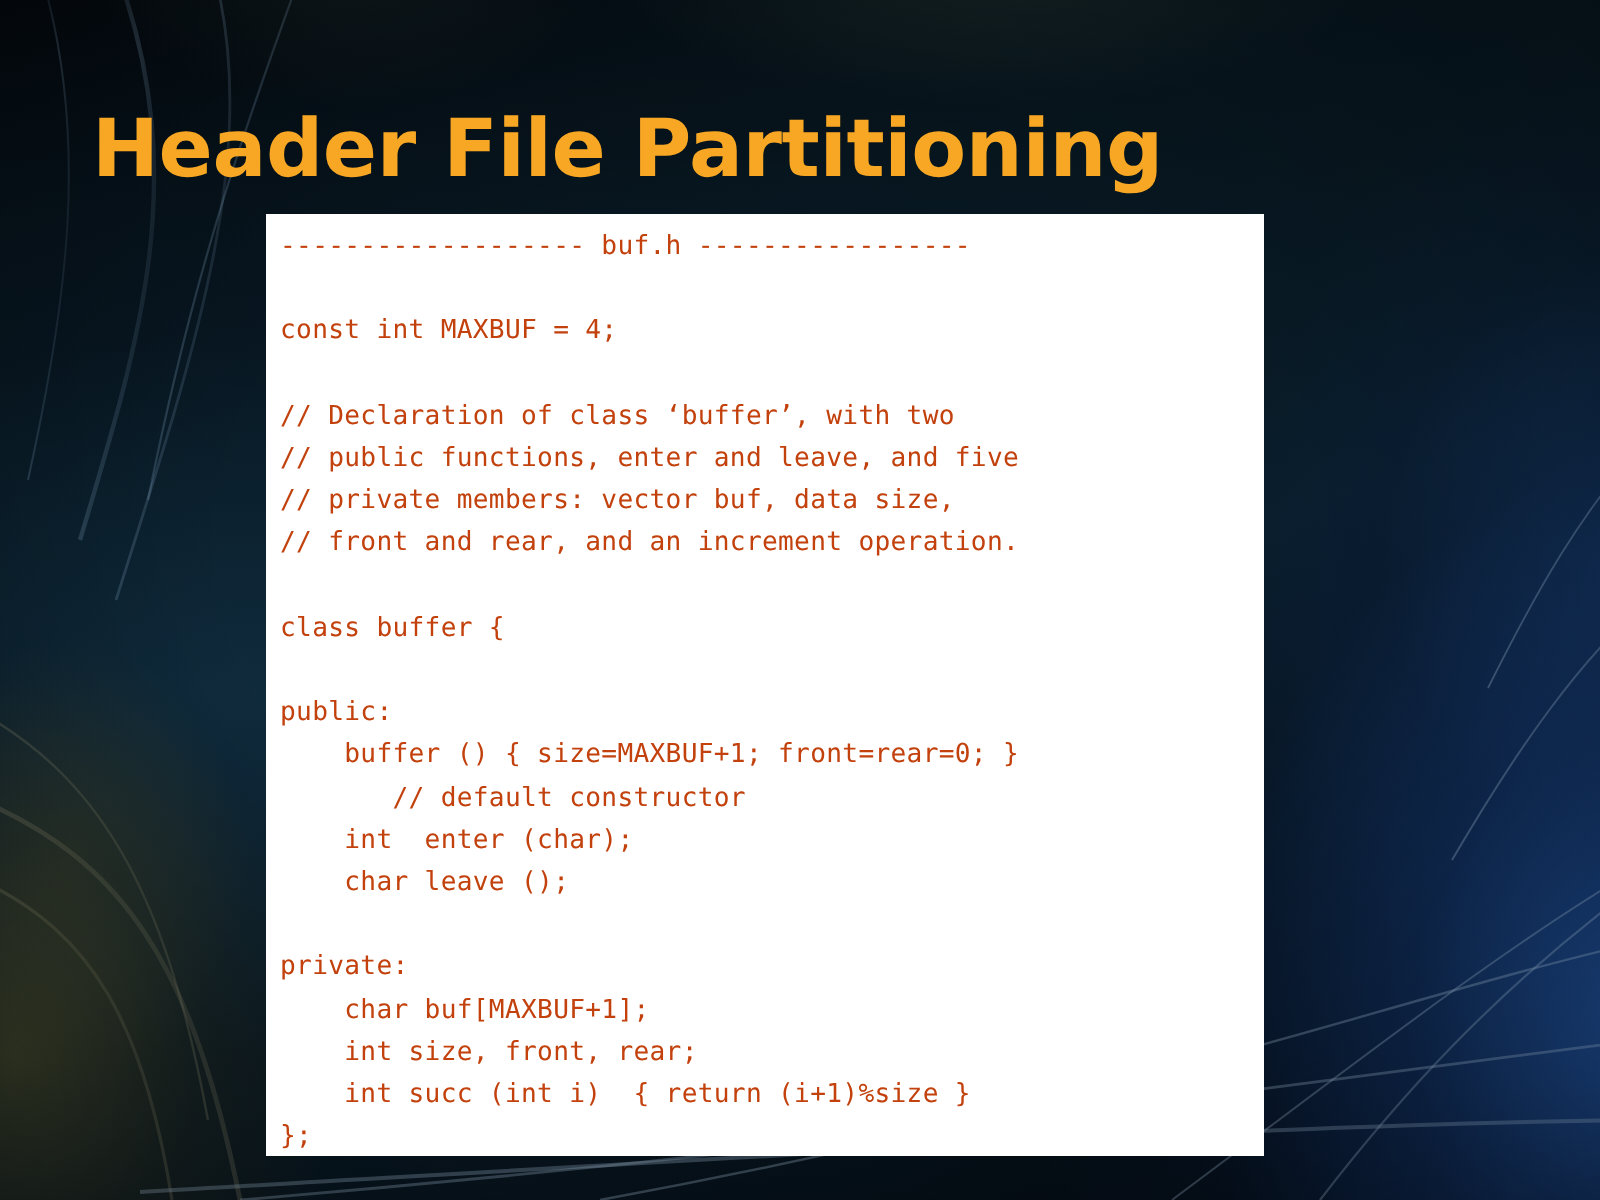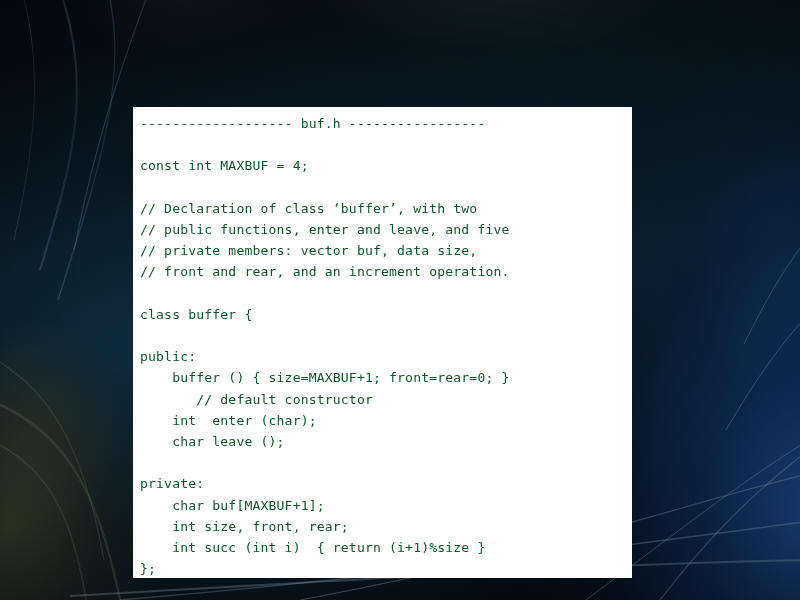--- a/index.html
+++ b/index.html
@@ -87,21 +87,21 @@
     box-sizing: border-box;
     padding: 6px 0 0 4px;
     overflow: hidden;
   }
 
   .code-block {
     margin: 0;
     font-family: "DejaVu Sans Mono", "Liberation Mono", monospace;
     font-size: 13.1px;
     line-height: 21.2px;
-    color: #14532d;
+    color: #c2410c;
     white-space: pre;
     letter-spacing: 0.15px;
     padding-left: 3px;
   }
 </style>
 </head>
 <body>
 
 <div id="slide">
 
@@ -144,20 +144,21 @@
       <path d="M824,470 C 700,498 560,552 300,600" stroke="url(#sg2)" stroke-width="1.2" fill="none"></path>
       <path d="M826,430 C 756,470 680,530 586,600" stroke="url(#sg2)" stroke-width="1.0" fill="none"></path>
       <path d="M824,300 C 790,330 760,372 726,430" stroke="url(#sg2)" stroke-width="1.0" fill="none"></path>
       <path d="M828,214 C 790,256 768,296 744,344" stroke="url(#sg2)" stroke-width="0.9" fill="none"></path>
       <path d="M660,600 C 700,548 744,500 806,452" stroke="url(#sg2)" stroke-width="1.1" fill="none"></path>
     </svg>
   </div>
 
   <div class="bg-layer bg-vignette"></div>
 
+  <h1 class="slide-title">Header File Partitioning</h1>
 
   <div class="code-panel">
     <pre class="code-block">------------------- buf.h -----------------
 
 const int MAXBUF = 4;
 
 // Declaration of class ‘buffer’, with two
 // public functions, enter and leave, and five
 // private members: vector buf, data size,
 // front and rear, and an increment operation.

